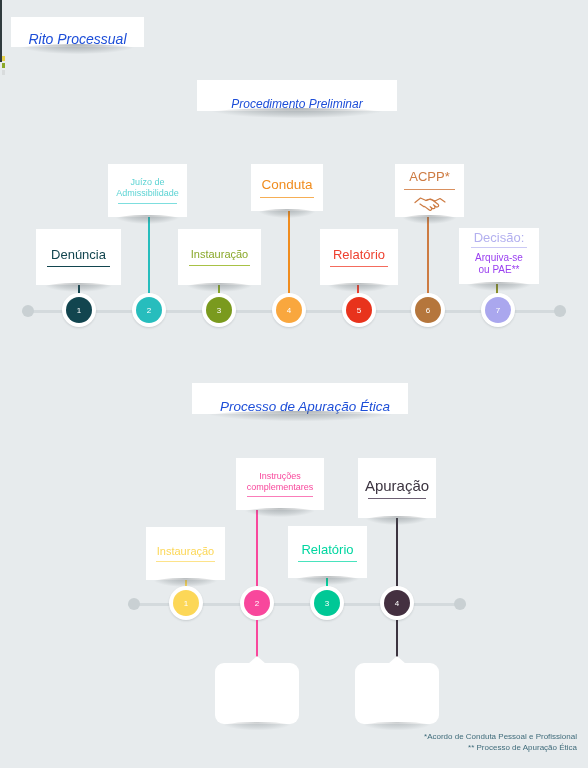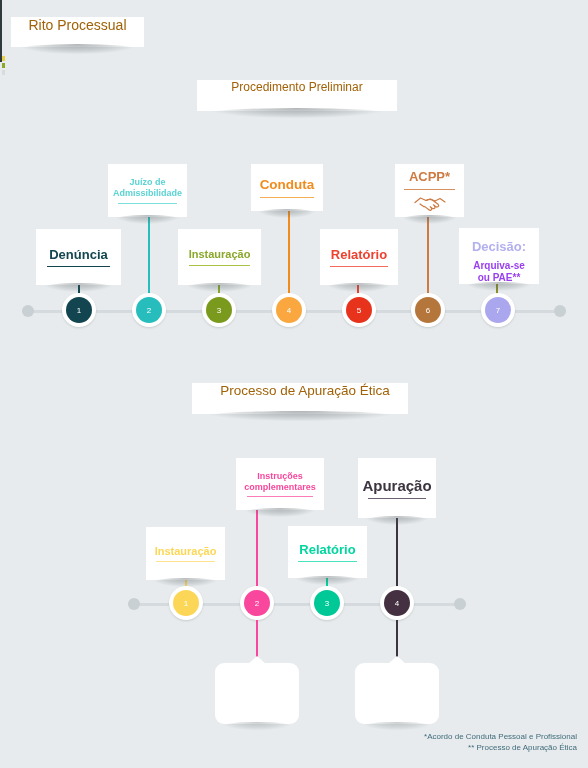--- a/index.html
+++ b/index.html
@@ -9,35 +9,36 @@
     font-family:"Liberation Sans",sans-serif;
     position:relative;overflow:hidden;
   }
   .edge-strip{position:absolute;left:0;top:0;width:2px;height:62px;background:#2f3a3d;}
   .edge-mark{position:absolute;left:2px;width:3px;height:5px;}
 
   
   .card{
     position:absolute;background:#ffffff;
     display:flex;flex-direction:column;align-items:center;justify-content:center;
-    text-align:center;box-sizing:border-box;font-weight:bold;
+    text-align:center;box-sizing:border-box;
   }
   .card:after{ 
     content:"";position:absolute;left:8%;right:8%;bottom:-7px;height:9px;
     background:radial-gradient(ellipse at 50% 0%, rgba(80,90,95,.40) 0%, rgba(80,90,95,.18) 45%, rgba(80,90,95,0) 72%);
     border-radius:50%;
   }
   .card .txt{line-height:1.18;white-space:pre-line;}
   .card .rule{height:1px;margin-top:4px;width:74%;}
 
   
   .banner{
-    position:absolute;background:#fff;color:#a16207;
-    display:flex;align-items:flex-start;justify-content:center;
+    position:absolute;background:#fff;color:#1d4ed8;
+    display:flex;align-items:flex-end;justify-content:center;
     box-sizing:border-box;
+    font-style:italic;
   }
   .banner:after{
     content:"";position:absolute;left:6%;right:6%;bottom:-7px;height:10px;
     background:radial-gradient(ellipse at 50% 0%, rgba(80,90,95,.45) 0%, rgba(80,90,95,.18) 48%, rgba(80,90,95,0) 74%);
     border-radius:50%;
   }
 
   
   .axis{position:absolute;height:3px;background:#d4dadd;border-radius:2px;}
   .enddot{position:absolute;width:12px;height:12px;border-radius:50%;background:#c9d0d3;}
@@ -153,21 +154,21 @@
       <path d="M22 9 L27 6.5 L32 10"></path>
       <path d="M7 12 L11 14.8"></path>
     </svg>
   </span>
 </div>
 <div class="node" style="left:411px;top:293px;">
   <span class="disc" style="background:#b5763c;">6</span>
 </div>
 
 <div class="stem" style="left:496px;top:284px;height:29px;background:#8a8f28;"></div>
-<div class="card" style="left:459px;top:228px;width:80px;height:56px;padding:11px 2px 3px;justify-content:flex-start;text-align:center;">
+<div class="card" style="left:459px;top:228px;width:80px;height:56px;padding:2px 2px 3px;justify-content:flex-start;text-align:center;">
   <span class="txt" style="font-size:13px;color:#b3b0ef;">Decisão:</span>
   <span class="rule" style="background:#cbc9f5;margin-top:2px;margin-bottom:4px;"></span>
   <span class="txt" style="font-size:10px;color:#9a3ff0;">Arquiva-se
 ou PAE**</span>
 </div>
 <div class="node" style="left:481px;top:293px;">
   <span class="disc" style="background:#aaa7ee;">7</span>
 </div>
 
 <div class="banner" style="left:192px;top:383px;width:216px;height:31px;">

